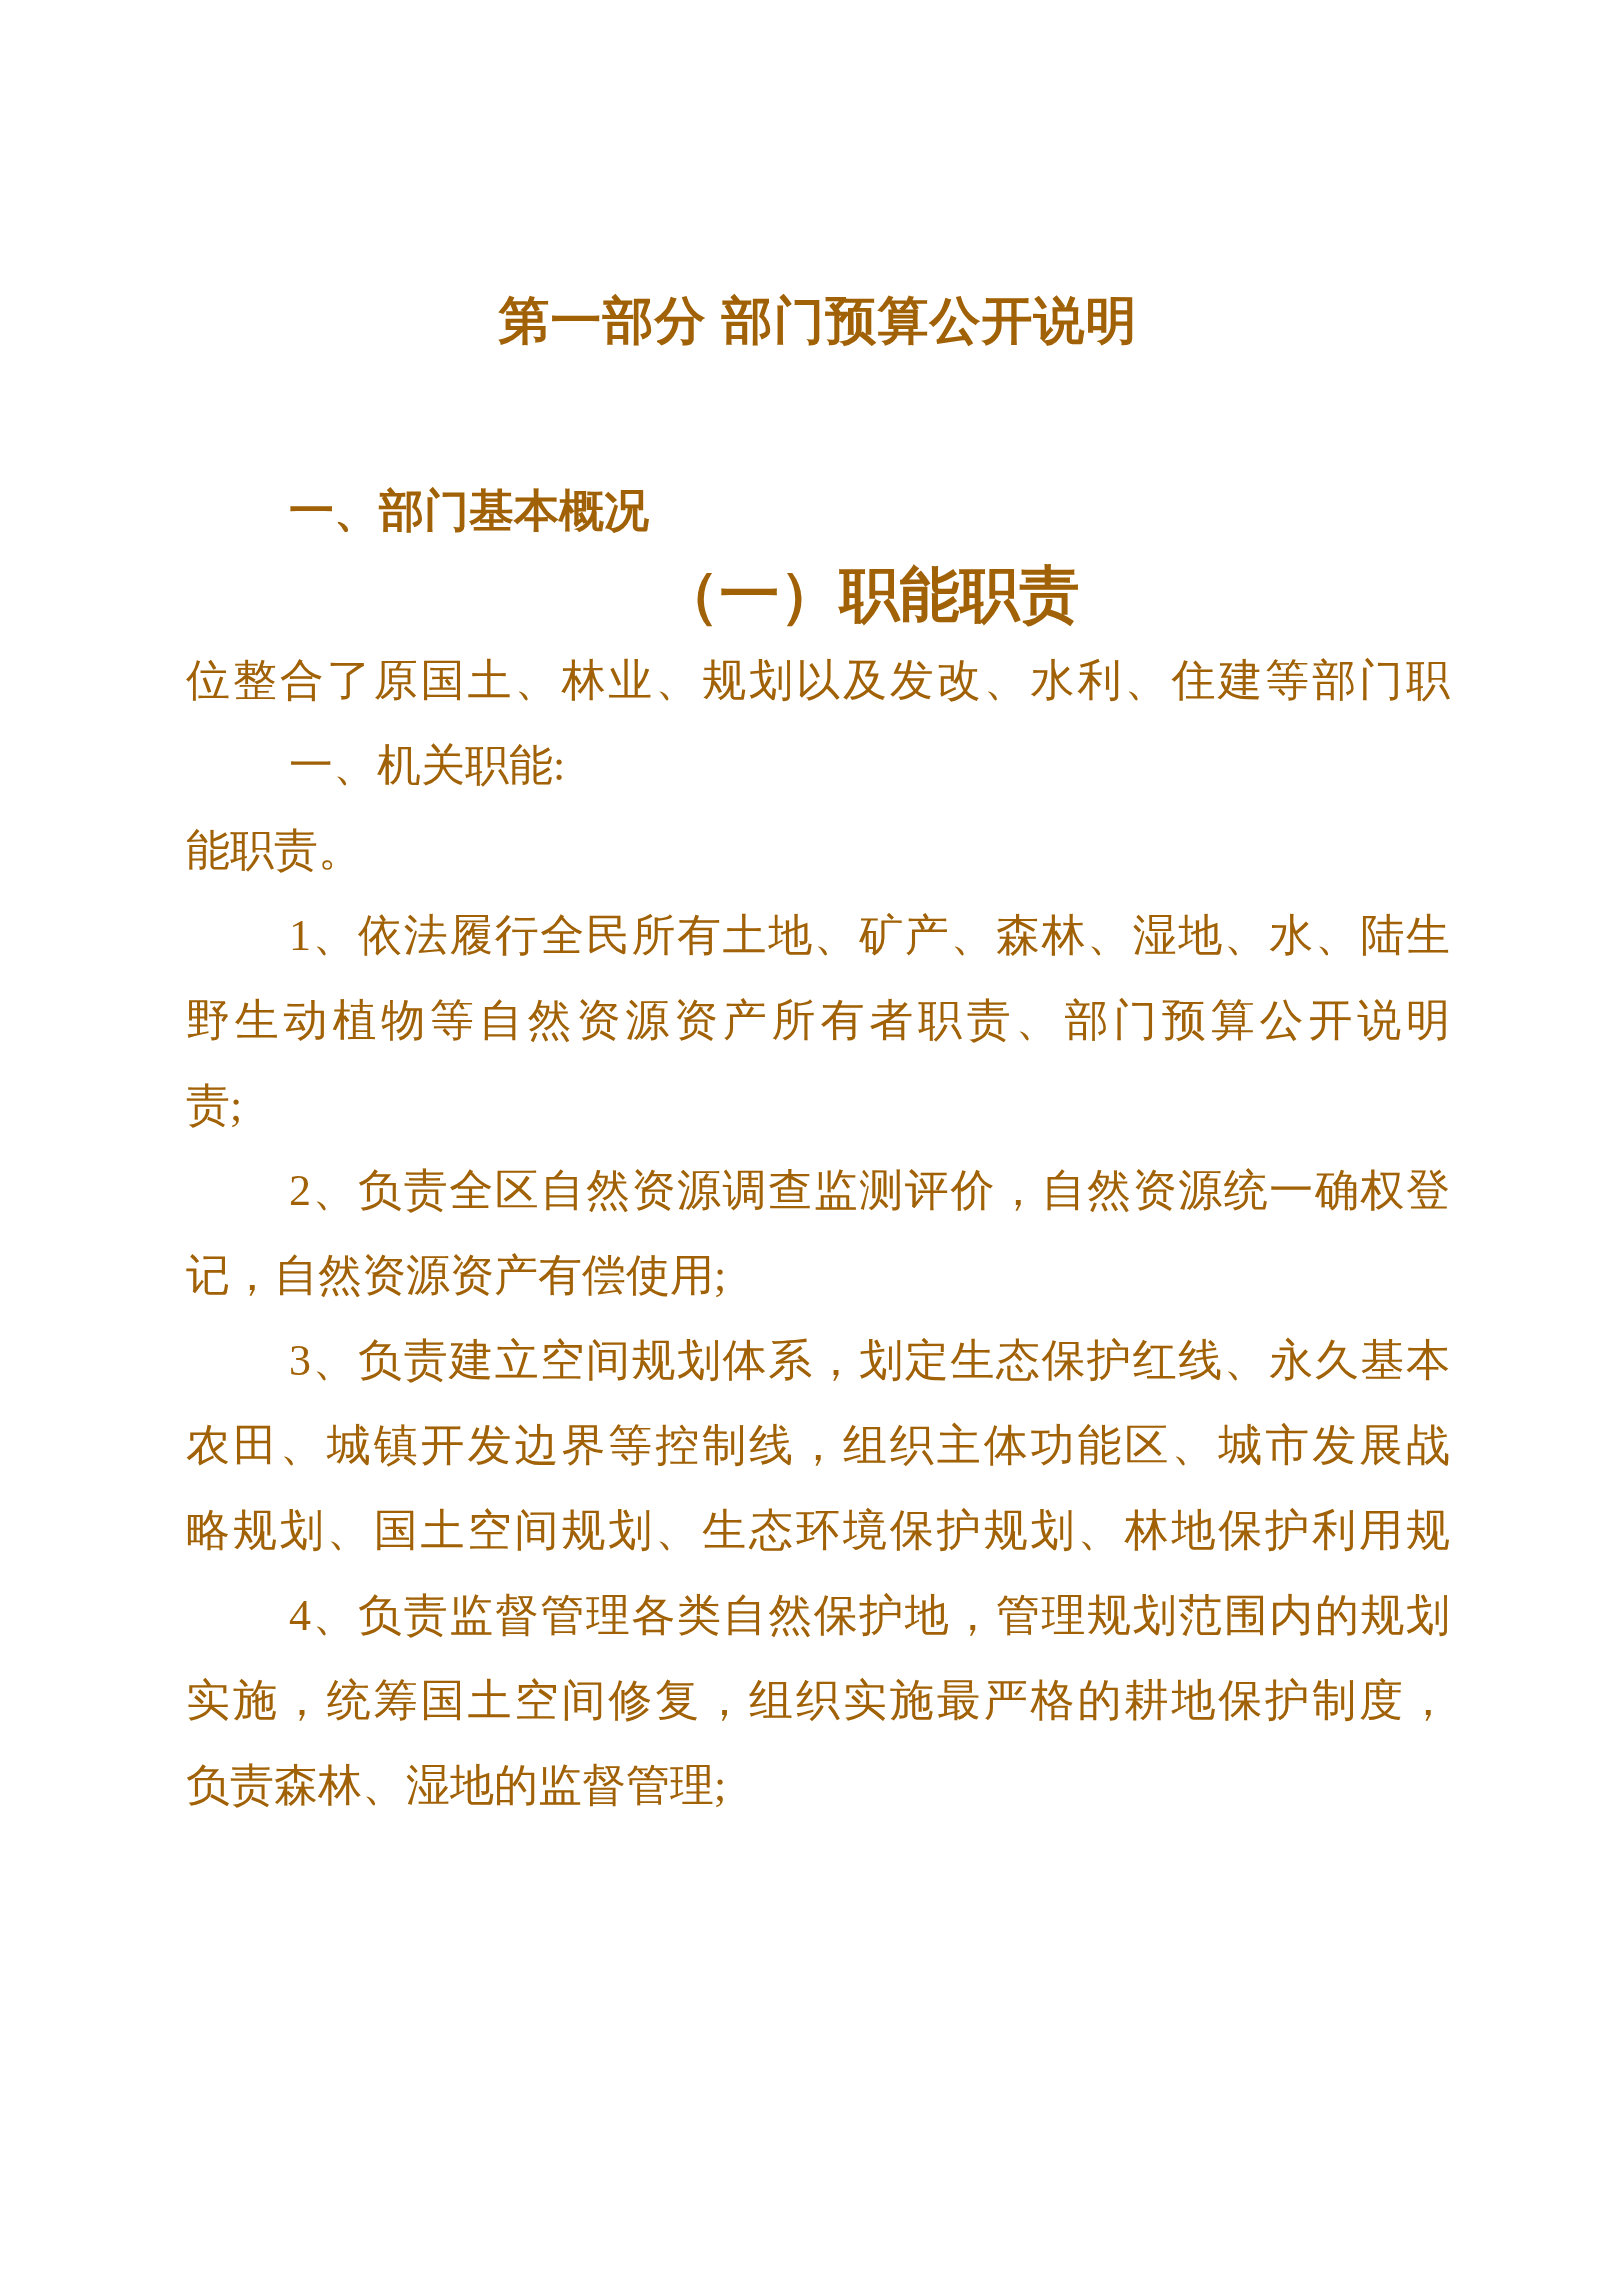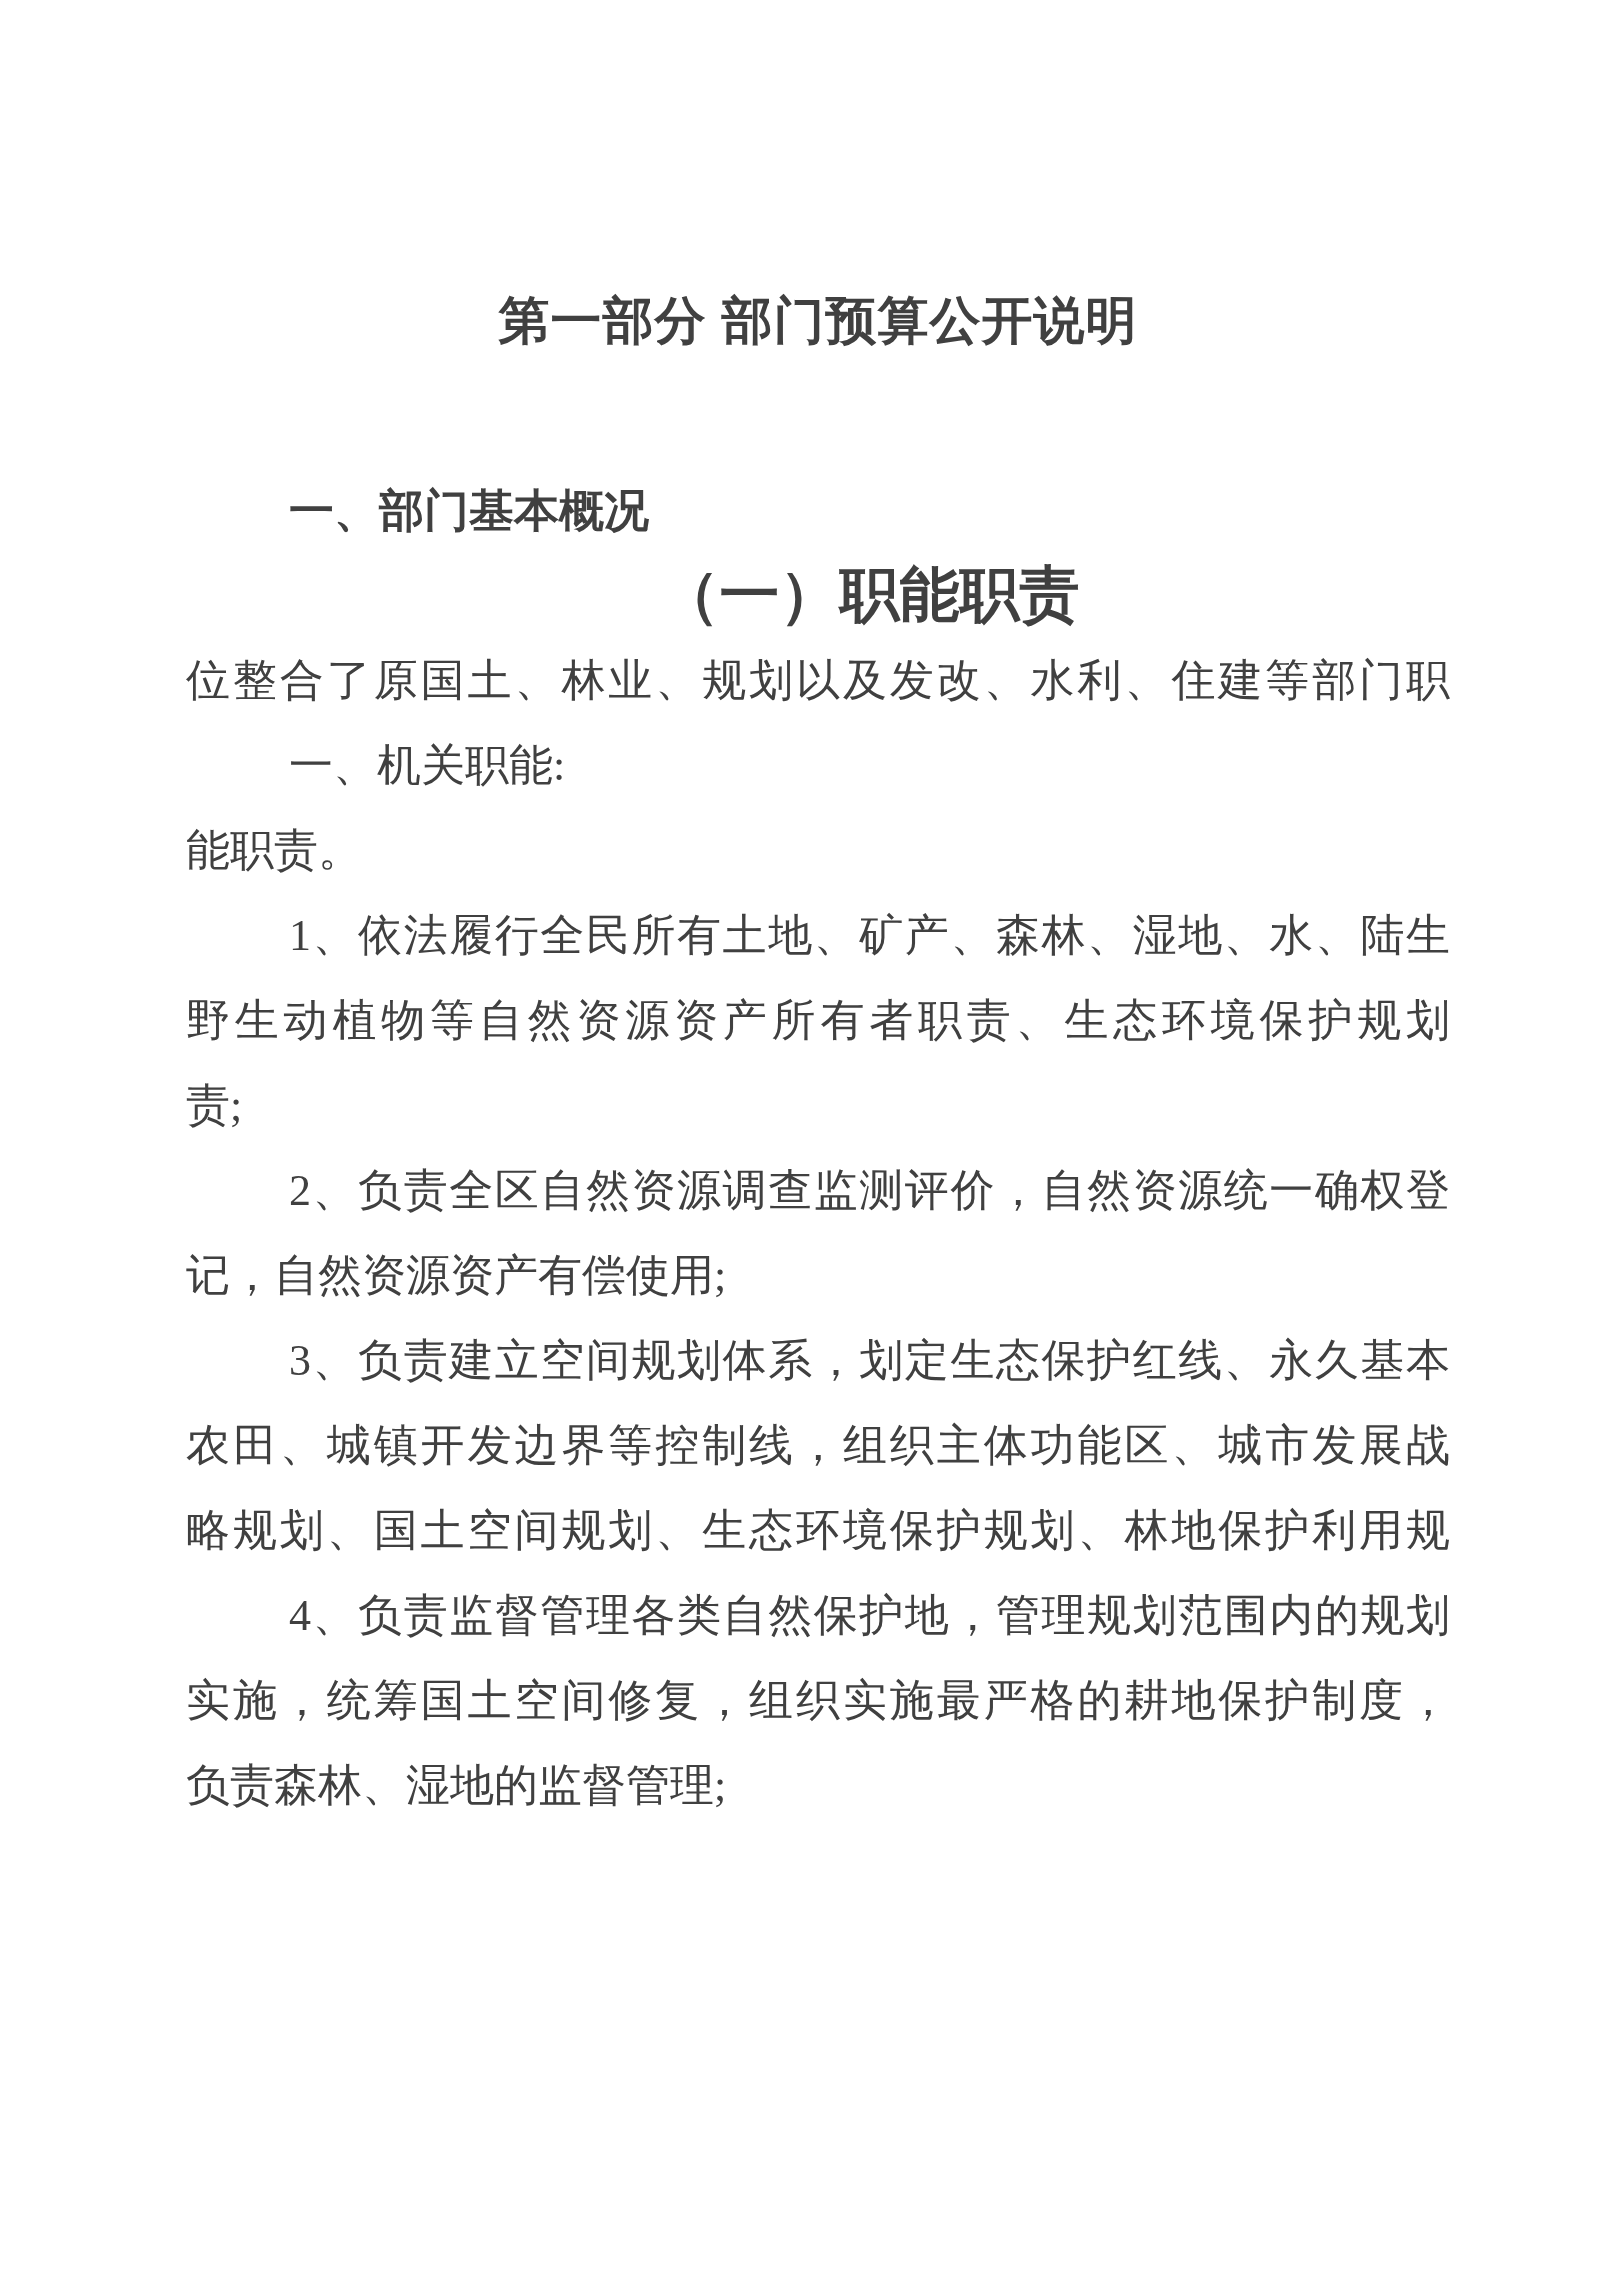--- a/index.html
+++ b/index.html
@@ -8,21 +8,21 @@
     background: #e8e8e8;
   }
   .page {
     position: relative;
     width: 1621px;
     height: 2293px;
     background: #ffffff;
     margin: 0 auto;
     overflow: hidden;
     font-family: "Liberation Serif", "DejaVu Serif", serif;
-    color: #404040;
+    color: #a16207;
   }
   .content {
     position: absolute;
     left: 186px;
     top: 0;
     width: 1264px;
   }
   .doc-title {
     margin: 292px 0 0 0;
     font-size: 51px;
@@ -71,21 +71,21 @@
     <div class="lines">
 
       <div class="line h1 indent">一、部门基本概况</div>
 
       <div class="line h2 indent">（一）职能职责</div>
 
       <div class="line fill">位整合了原国土、林业、规划以及发改、水利、住建等部门职</div>
       <div class="line indent">一、机关职能:</div>
       <div class="line">能职责。</div>
       <div class="line indent fill">1、依法履行全民所有土地、矿产、森林、湿地、水、陆生</div>
-      <div class="line fill">野生动植物等自然资源资产所有者职责、生态环境保护规划</div>
+      <div class="line fill">野生动植物等自然资源资产所有者职责、部门预算公开说明</div>
       <div class="line">责;</div>
       <div class="line indent fill">2、负责全区自然资源调查监测评价，自然资源统一确权登</div>
       <div class="line">记，自然资源资产有偿使用;</div>
       <div class="line indent fill">3、负责建立空间规划体系，划定生态保护红线、永久基本</div>
       <div class="line fill">农田、城镇开发边界等控制线，组织主体功能区、城市发展战</div>
       <div class="line fill">略规划、国土空间规划、生态环境保护规划、林地保护利用规</div>
       <div class="line indent fill">4、负责监督管理各类自然保护地，管理规划范围内的规划</div>
       <div class="line fill">实施，统筹国土空间修复，组织实施最严格的耕地保护制度，</div>
       <div class="line">负责森林、湿地的监督管理;</div>
 

